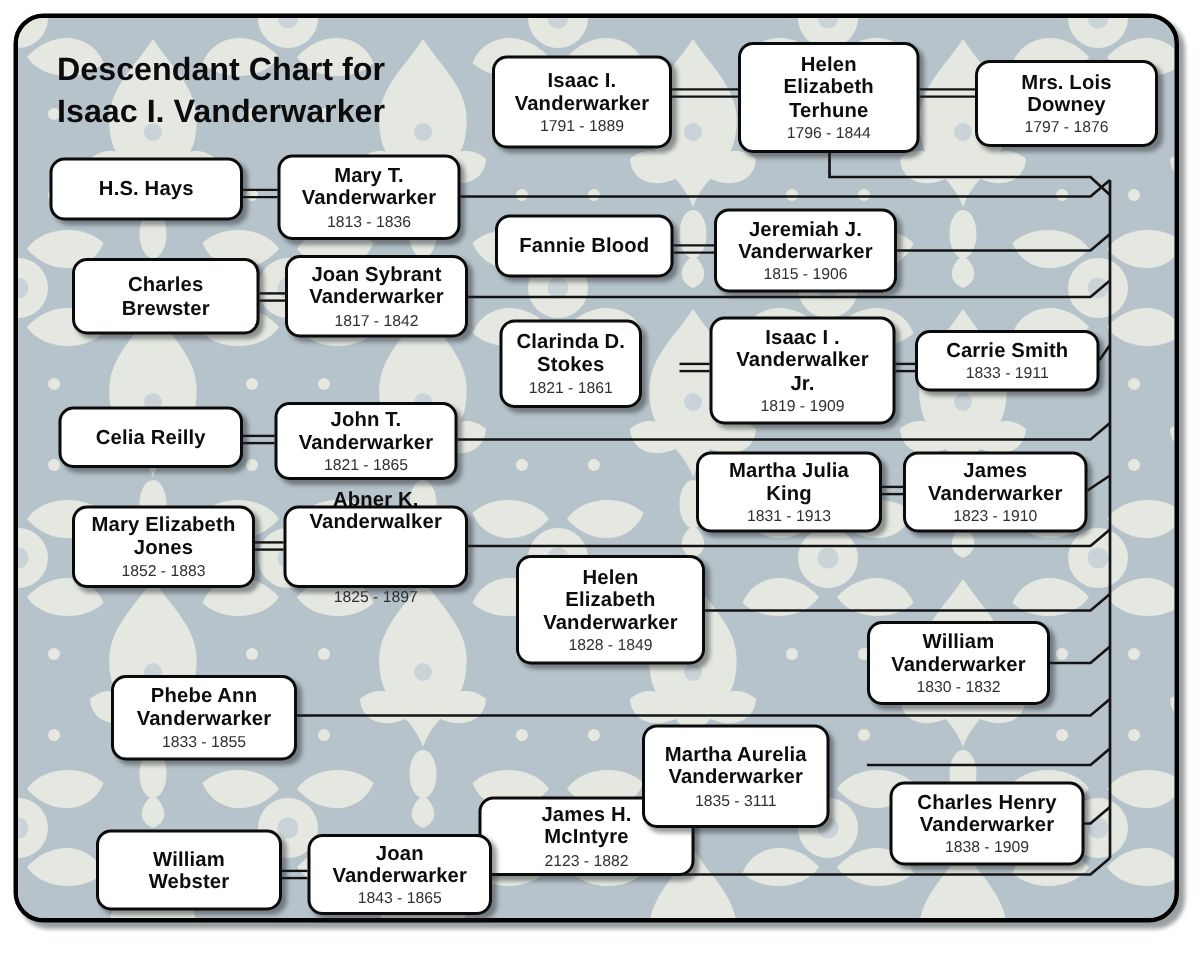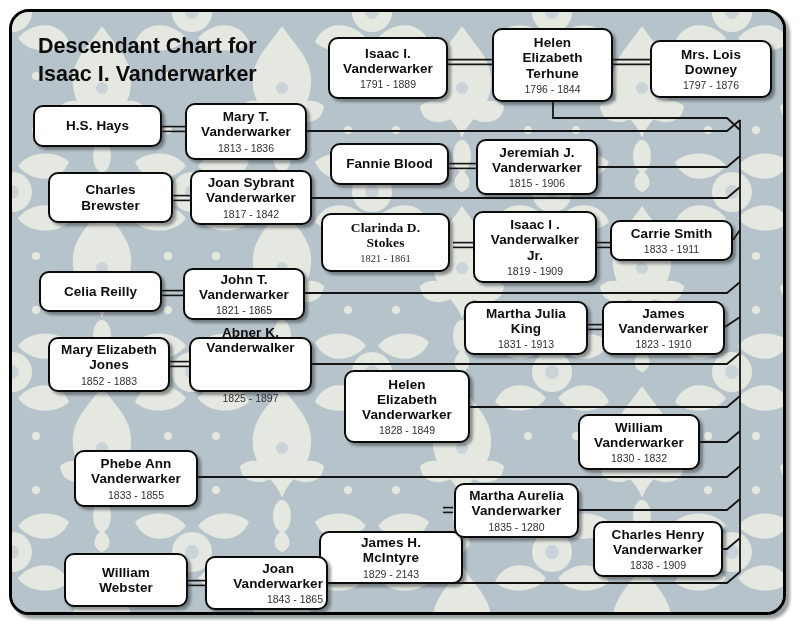--- a/index.html
+++ b/index.html
@@ -157,21 +157,21 @@
           <div>Fannie Blood</div>
         </div>
       </div>
       <div class="pbox" style="left: 476px; top: 139px; width: 122px; height: 56px;">
         <div class="pname">
           <div>Jeremiah J.</div>
           <div>Vanderwarker</div>
         </div>
         <div class="pdates">1815 - 1906</div>
       </div>
-      <div class="pbox" style="left: 321px; top: 213px; width: 129px; height: 59px; font-family: Liberation Serif, serif;">
+      <div class="pbox" style="left: 333px; top: 213px; width: 95px; height: 59px;">
         <div class="pname">
           <div>Clarinda D.</div>
           <div>Stokes</div>
         </div>
         <div class="pdates">1821 - 1861</div>
       </div>
       <div class="pbox" style="left: 473px; top: 211px; width: 124px; height: 72px;">
         <div class="pname">
           <div>Isaac I .</div>
           <div>Vanderwalker</div>
@@ -245,43 +245,43 @@
           <div>Phebe Ann</div>
           <div>Vanderwarker</div>
         </div>
         <div class="pdates">1833 - 1855</div>
       </div>
       <div class="pbox" style="left: 319px; top: 485px; width: 144px; height: 53px; margin-top: 46px;">
         <div class="pname">
           <div>James H.</div>
           <div>McIntyre</div>
         </div>
-        <div class="pdates">1829 - 2143</div>
-      </div>
-      <div class="pbox" style="left: 454px; top: 483px; width: 125px; height: 55px;">
+        <div class="pdates">2123 - 1882</div>
+      </div>
+      <div class="pbox" style="left: 428px; top: 483px; width: 125px; height: 69px;">
         <div class="pname">
           <div>Martha Aurelia</div>
           <div>Vanderwarker</div>
         </div>
-        <div class="pdates">1835 - 1280</div>
+        <div class="pdates">1835 - 3111</div>
       </div>
       <div class="pbox" style="left: 593px; top: 521px; width: 130px; height: 56px;">
         <div class="pname">
           <div>Charles Henry</div>
           <div>Vanderwarker</div>
         </div>
         <div class="pdates">1838 - 1909</div>
       </div>
       <div class="pbox" style="left: 64px; top: 553px; width: 124px; height: 54px;">
         <div class="pname">
           <div>William</div>
           <div>Webster</div>
         </div>
       </div>
-      <div class="pbox" style="left: 205px; top: 556px; width: 123px; height: 54px; align-items: flex-end;">
+      <div class="pbox" style="left: 205px; top: 556px; width: 123px; height: 54px;">
         <div class="pname">
           <div>Joan</div>
           <div>Vanderwarker</div>
         </div>
         <div class="pdates">1843 - 1865</div>
       </div>
     </div>
 
   <div class="title">
     <div>Descendant Chart for</div>

